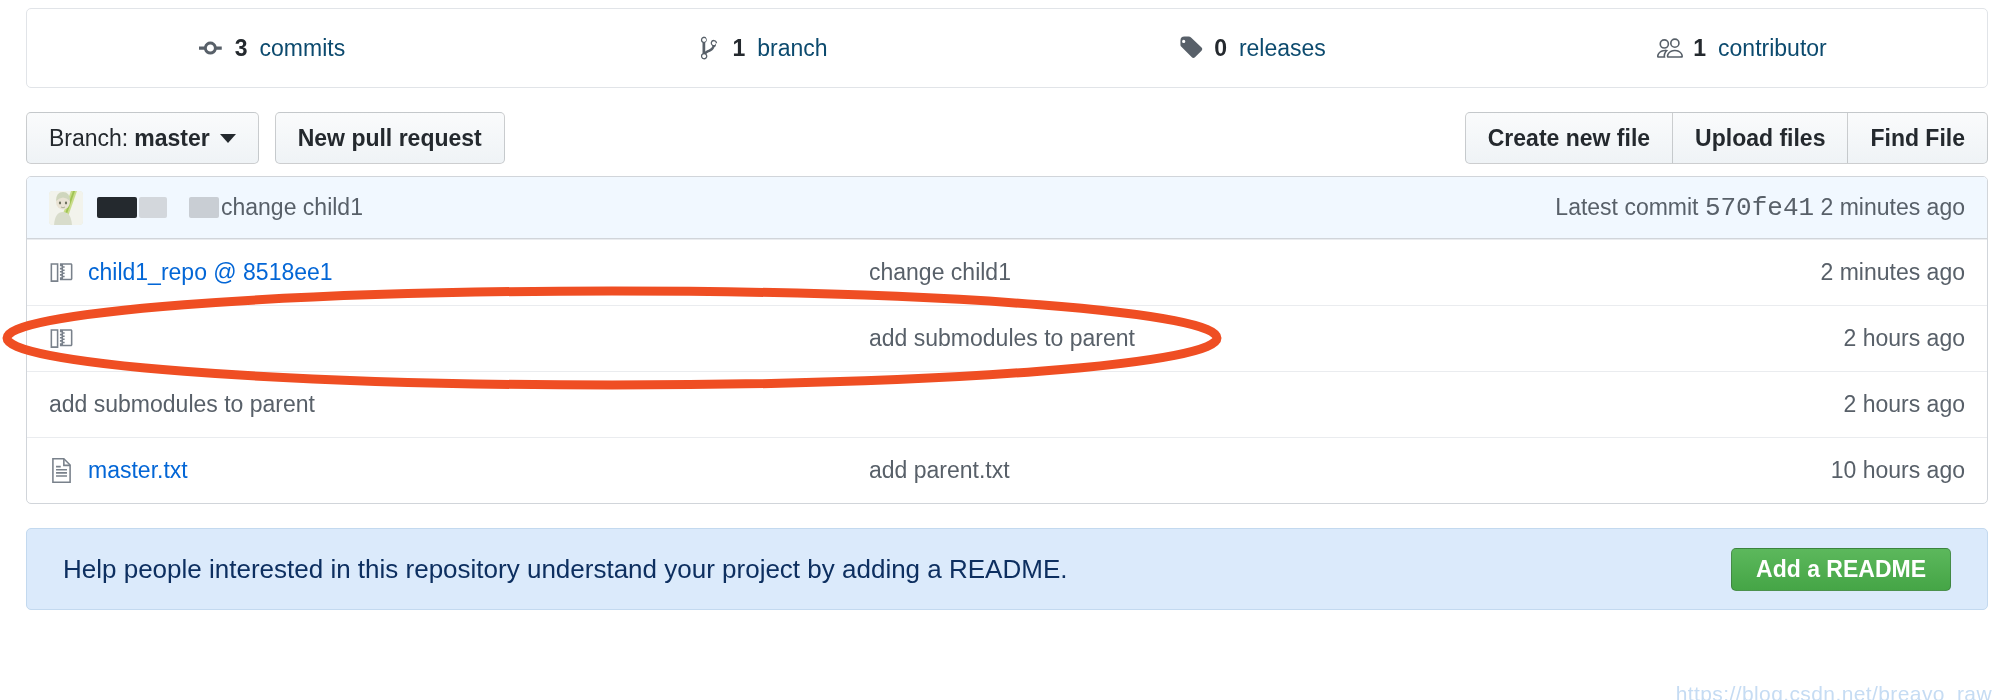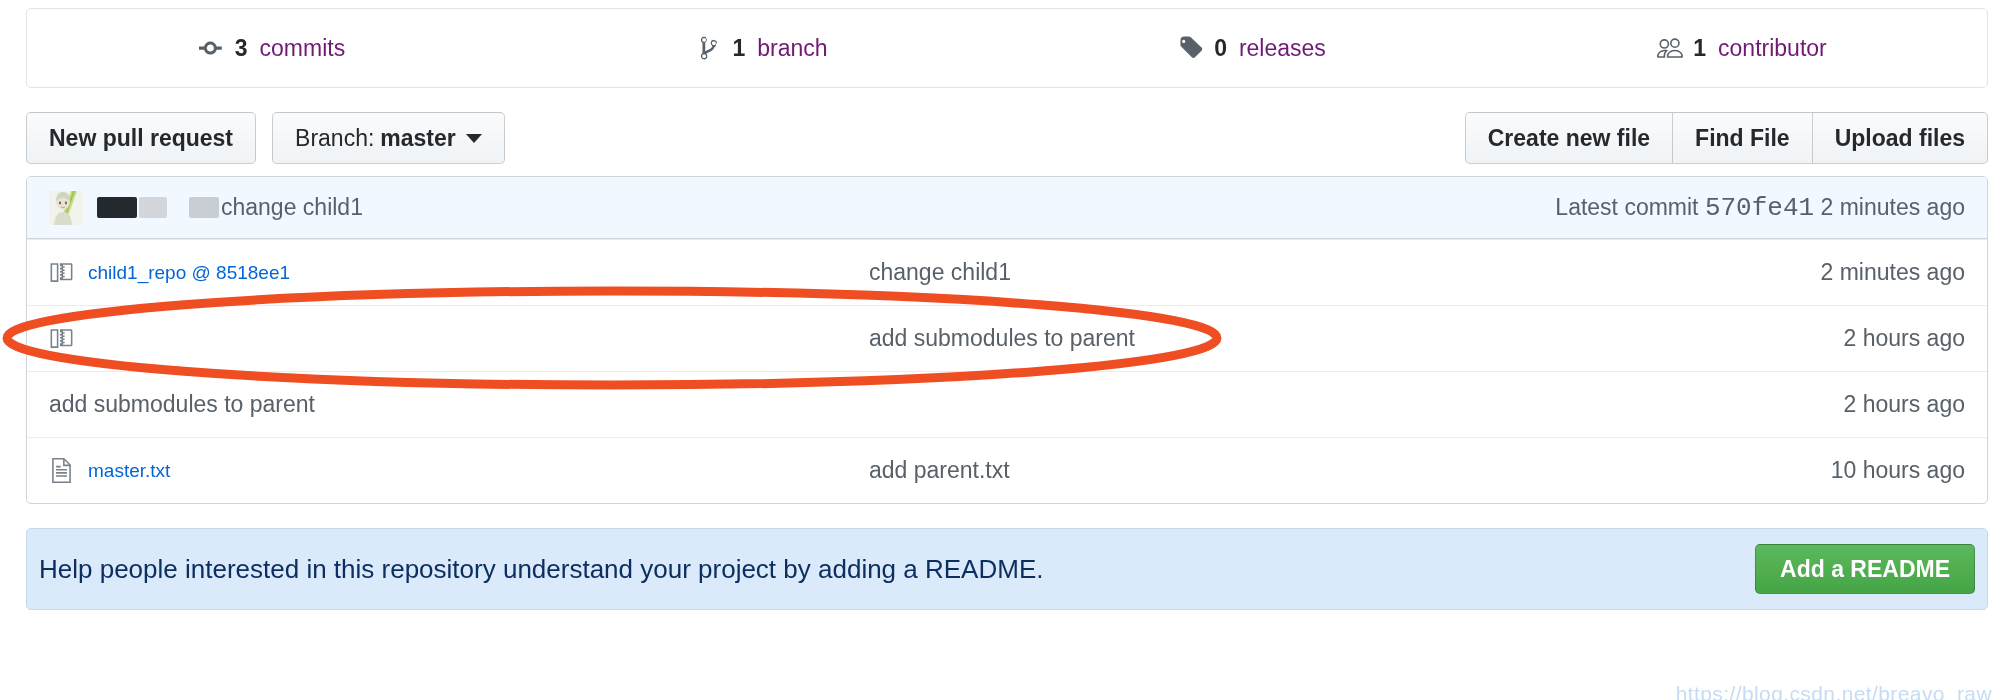--- a/index.html
+++ b/index.html
@@ -40,21 +40,21 @@
     align-items: center;
     justify-content: center;
     gap: 10px;
     font-size: 23px;
     color: #586069;
     text-decoration: none;
     line-height: 1;
   }
   .stat .ico { display: inline-flex; align-items: center; color: #586069; }
   .stat .num { font-weight: bold; color: #24292e; margin-right: 2px; }
-  .stat .lbl { color: #701a75; }
+  .stat .lbl { color: #0c4a6e; }
 
   
   .toolbar {
     margin-top: 24px;
     height: 52px;
     display: flex;
     align-items: center;
     justify-content: space-between;
   }
   .toolbar-left { display: flex; align-items: center; gap: 16px; }
@@ -186,46 +186,46 @@
   }
   .col-age {
     flex: 0 0 auto;
     font-size: 23px;
     color: #586069;
     text-align: right;
     white-space: nowrap;
     padding-left: 20px;
   }
   .file-link {
-    font-size: 19px;
+    font-size: 23px;
     color: #0366d6;
     text-decoration: none;
     white-space: nowrap;
   }
   .file-ico { display: inline-flex; align-items: center; color: #79818b; flex: 0 0 auto; }
 
   
   .readme-box {
     margin-top: 24px;
     background: #dbeafb;
     border: 1px solid #c3d9ef;
     border-radius: 5px;
     height: 82px;
     display: flex;
     align-items: center;
-    padding: 0 12px;
+    padding: 0 36px;
     box-sizing: border-box;
   }
   .readme-text {
     font-size: 26px;
     color: #0d2f60;
   }
   .btn-readme {
     margin-left: auto;
-    height: 50px;
+    height: 43px;
     padding: 0 24px;
     display: inline-flex;
     align-items: center;
     font-size: 23px;
     font-weight: bold;
     color: #ffffff;
     background: linear-gradient(#5cb85c, #45a546);
     border: 1px solid rgba(27,31,35,0.25);
     border-radius: 5px;
     cursor: pointer;
@@ -303,33 +303,33 @@
       </span>
       <span class="num">1</span>
       <span class="lbl">contributor</span>
     </a>
 
   </div>
 
   <div class="toolbar">
 
     <div class="toolbar-left">
-      <button class="btn">New pull request</button>
       <button class="btn btn-branch">
         <span>Branch:</span>
         <span class="bold">master</span>
         <span class="caret"></span>
       </button>
+      <button class="btn">New pull request</button>
     </div>
 
     <div class="toolbar-right">
       <div class="btn-group">
         <button class="btn">Create new file</button>
+        <button class="btn">Upload files</button>
         <button class="btn">Find File</button>
-        <button class="btn">Upload files</button>
       </div>
     </div>
 
   </div>
 
   <div class="file-box">
 
     <div class="commit-bar">
       <span class="avatar">
         <svg width="34" height="34" viewBox="0 0 34 34" aria-hidden="true">

